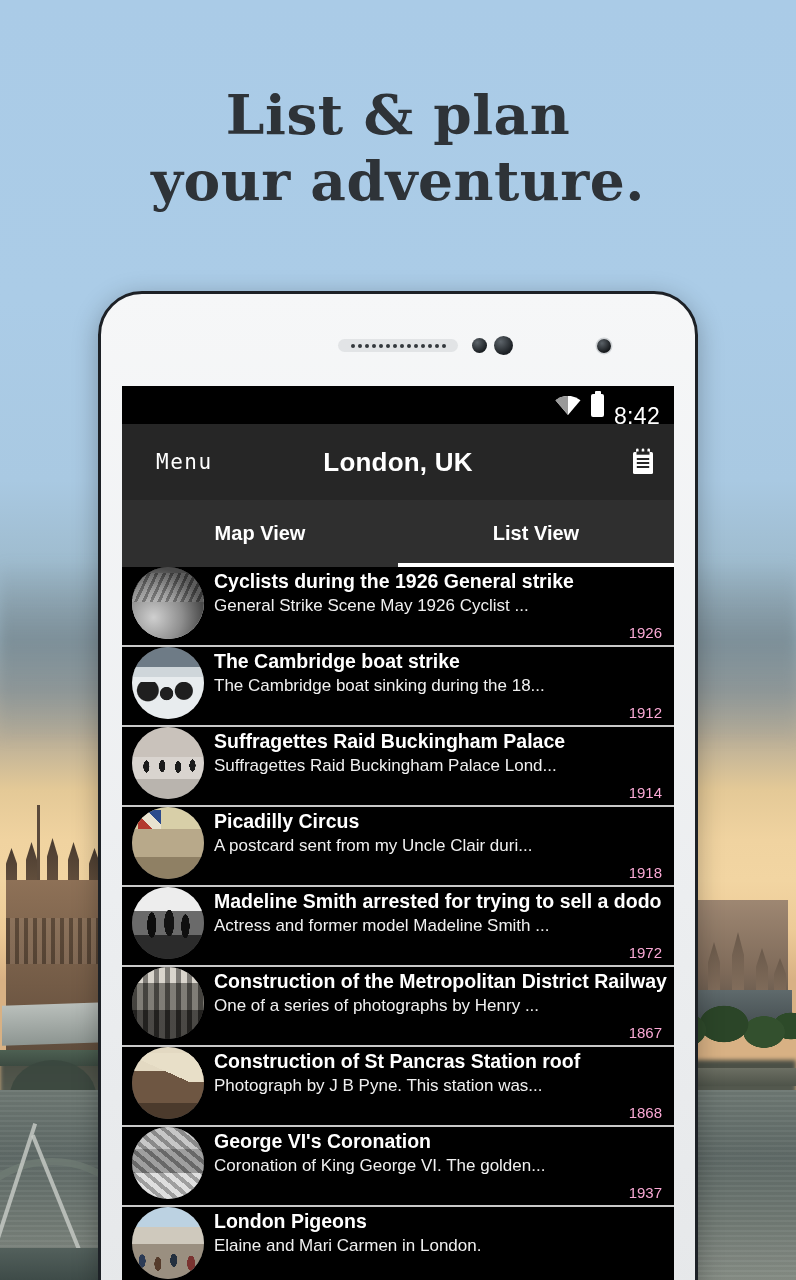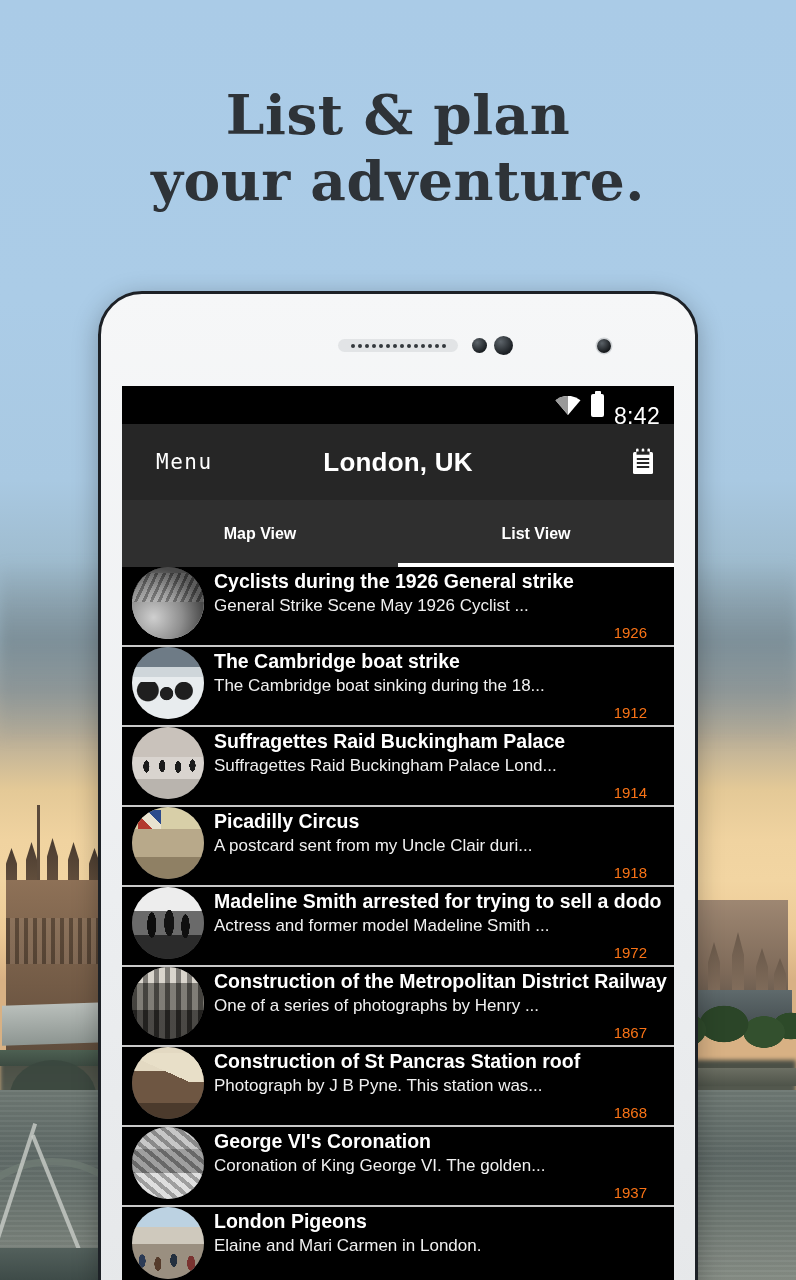--- a/index.html
+++ b/index.html
@@ -329,21 +329,21 @@
     background: #2f2f2f;
     display: flex;
   }
   .tab {
     flex: 1;
     display: flex;
     align-items: center;
     justify-content: center;
     position: relative;
     color: #ffffff;
-    font-size: 16px;
+    font-size: 20px;
     font-weight: 700;
   }
   .tab .tab-ind {
     position: absolute;
     left: 0; right: 0; bottom: 0;
     height: 4px;
     background: transparent;
   }
   .tab.active .tab-ind { background: #ffffff; }
 
@@ -384,22 +384,22 @@
   .row-sub {
     color: #f0f0f0;
     font-size: 17px;
     line-height: 22px;
     margin-top: 2px;
     white-space: nowrap;
     overflow: hidden;
   }
   .row-year {
     position: absolute;
-    right: 27px; bottom: 4px;
-    color: #f97316;
+    right: 12px; bottom: 4px;
+    color: #f9a8d4;
     font-size: 15px;
   }
 
   
   .t-cyclists { background:
       radial-gradient(circle at 30% 70%, #cfcfcf, #8e8e8e 40%, #4a4a4a 70%),
       linear-gradient(to bottom, #262626 0 45%, #d0d0d0 45% 100%);
   }
   .t-cyclists:after { content:""; position:absolute; inset:0;
       background: repeating-linear-gradient(115deg, rgba(0,0,0,.5) 0 3px, rgba(255,255,255,.18) 3px 7px);

